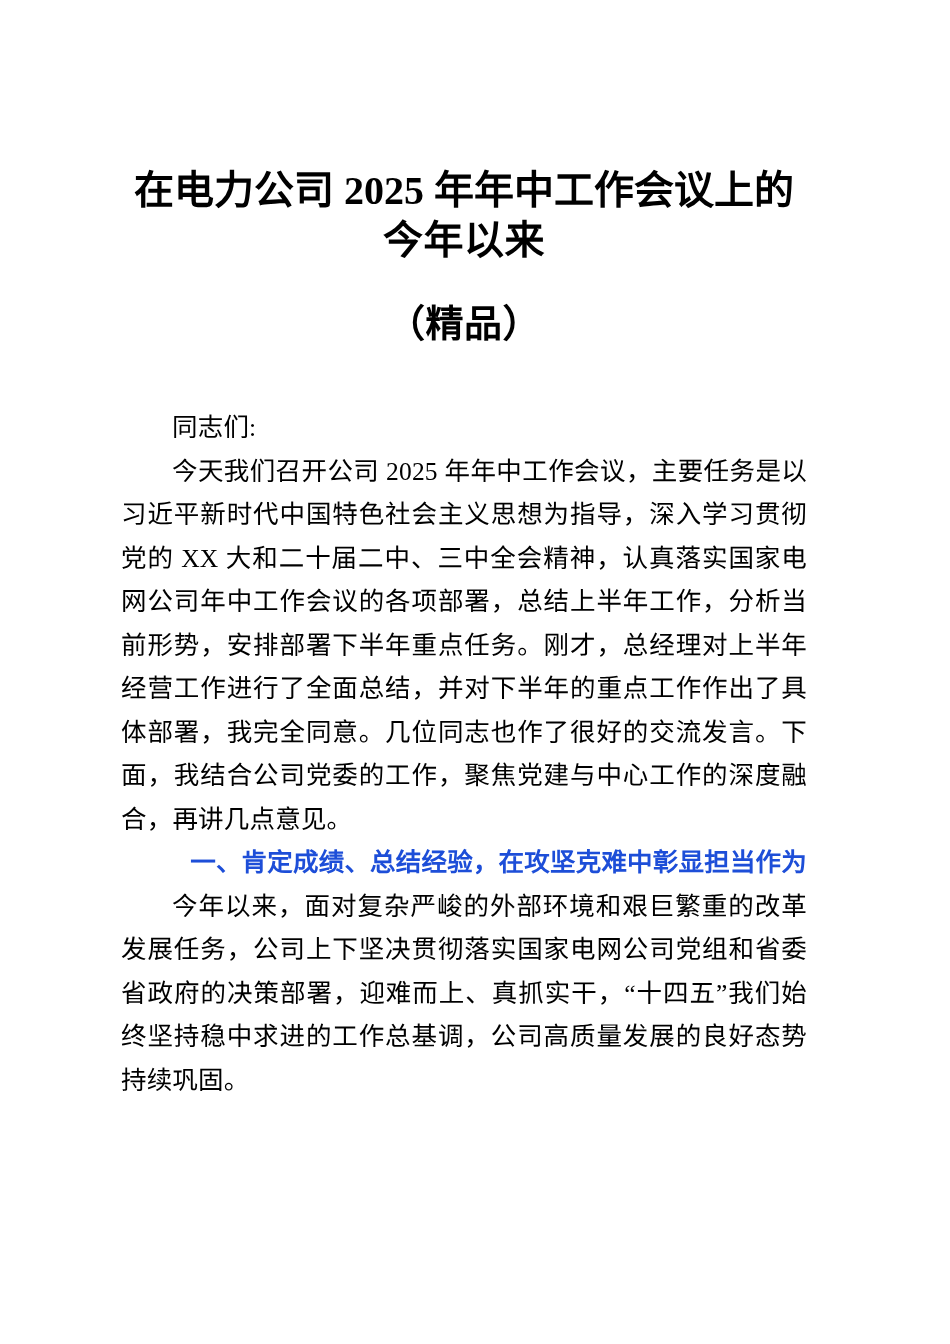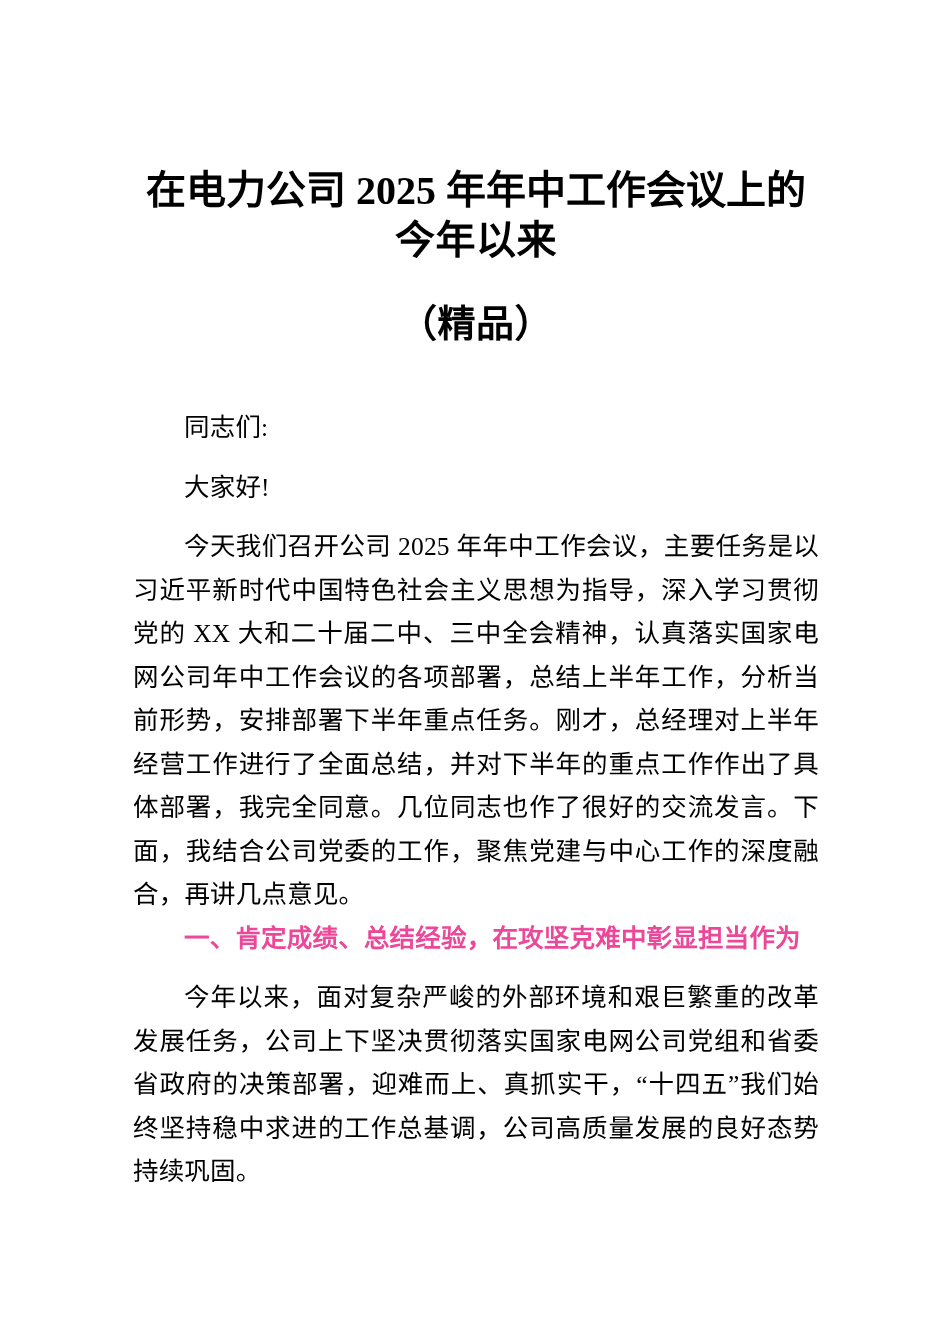--- a/index.html
+++ b/index.html
@@ -14,21 +14,21 @@
     height: 1344px;
     background: #ffffff;
     margin: 0 auto;
     overflow: hidden;
     box-sizing: border-box;
     font-family: "Liberation Serif", "DejaVu Serif", serif;
     color: #000000;
   }
   .content {
     position: absolute;
-    left: 133px;
+    left: 121px;
     top: 0;
     width: 686px;
   }
 
   
   .doc-title {
     margin: 0;
     padding-top: 166px;
     text-align: center;
     font-family: "Liberation Serif", "DejaVu Serif", serif;
@@ -62,52 +62,50 @@
     font-size: 25.5px;
     line-height: 43.5px;
     text-align: justify;
     text-justify: inter-character;
     text-align-last: left;
     letter-spacing: 0.2px;
     color: #000000;
   }
   p.indent {
     text-indent: 51px;
-    margin-top: 16px;
   }
 
   h2.section-heading {
     margin: 0;
     text-indent: 51px;
     font-family: "DejaVu Sans", "Liberation Sans", sans-serif;
     font-weight: bold;
     font-size: 25.5px;
     line-height: 43.5px;
     letter-spacing: 0.2px;
-    color: #ec4899;
-    text-align: left;
+    color: #1d4ed8;
+    text-align: right;
   }
 </style>
 </head>
 <body>
 
 <div class="page">
   <div class="content">
 
     <h1 class="doc-title">
       <span class="title-line title-line-main">在电力公司 2025 年年中工作会议上的</span>
       <span class="title-line">今年以来</span>
       <span class="title-sub">（精品）</span>
     </h1>
 
     <div class="body-block">
 
       <p class="para indent">同志们:</p>
 
-      <p class="para indent">大家好!</p>
 
       <p class="para indent">今天我们召开公司 2025 年年中工作会议，主要任务是以习近平新时代中国特色社会主义思想为指导，深入学习贯彻党的 XX 大和二十届二中、三中全会精神，认真落实国家电网公司年中工作会议的各项部署，总结上半年工作，分析当前形势，安排部署下半年重点任务。刚才，总经理对上半年经营工作进行了全面总结，并对下半年的重点工作作出了具体部署，我完全同意。几位同志也作了很好的交流发言。下面，我结合公司党委的工作，聚焦党建与中心工作的深度融合，再讲几点意见。</p>
 
       <h2 class="section-heading">一、肯定成绩、总结经验，在攻坚克难中彰显担当作为</h2>
 
       <p class="para indent">今年以来，面对复杂严峻的外部环境和艰巨繁重的改革发展任务，公司上下坚决贯彻落实国家电网公司党组和省委省政府的决策部署，迎难而上、真抓实干，“十四五”我们始终坚持稳中求进的工作总基调，公司高质量发展的良好态势持续巩固。</p>
 
 
     </div>
   </div>

